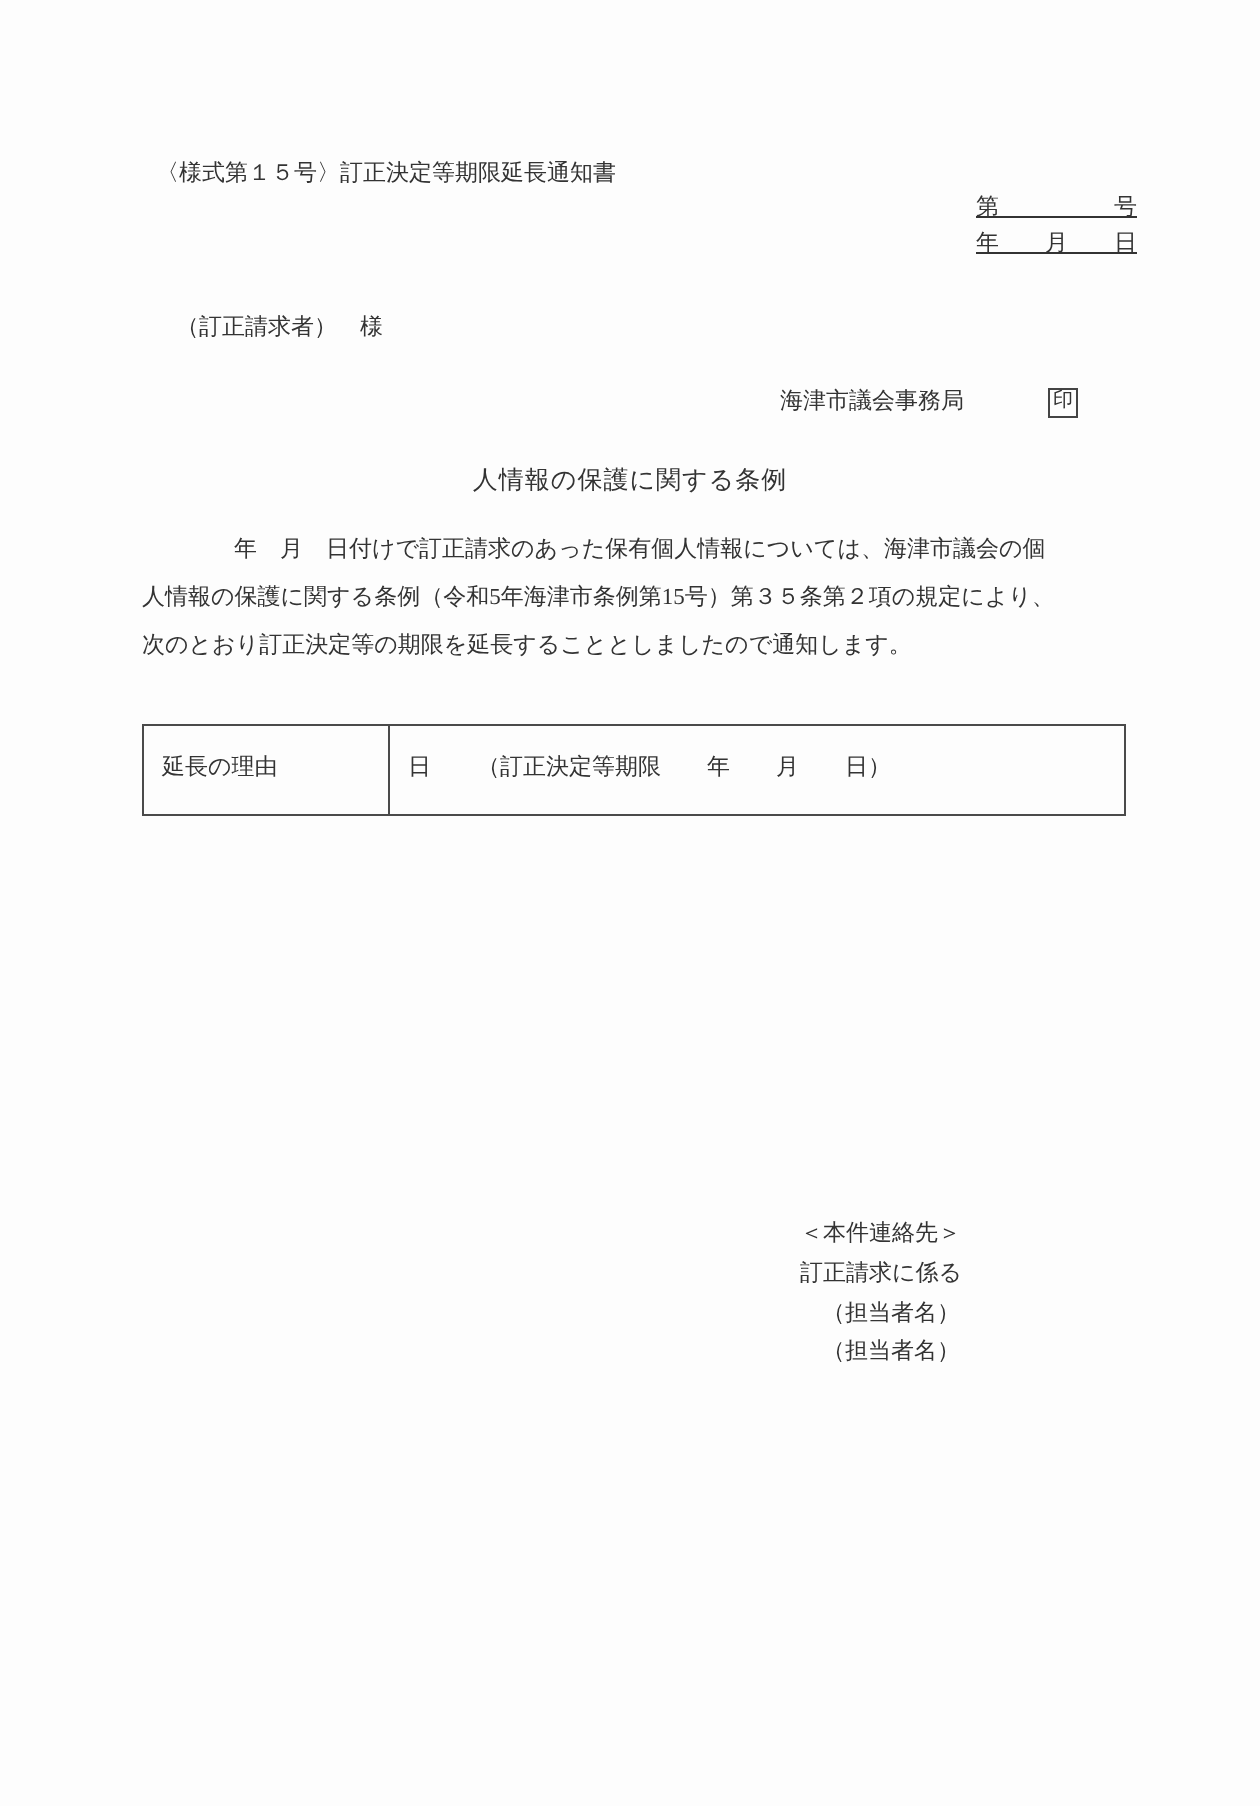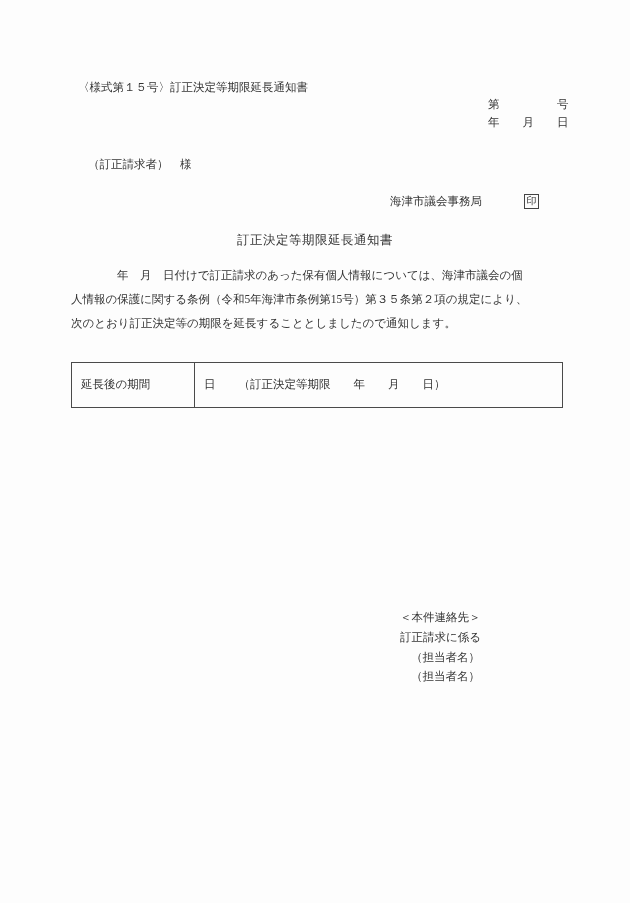--- a/index.html
+++ b/index.html
@@ -42,20 +42,21 @@
     top: 96px;
     width: 185px;
     font-size: 11.5px;
   }
   .doc-meta .meta-row {
     display: block;
     text-align: right;
     padding-left: 108px;
     white-space: pre;
     line-height: 1.55;
+    text-decoration: underline;
   }
 
   
   .addressee {
     position: absolute;
     left: 88px;
     top: 155px;
     font-size: 11.5px;
     white-space: pre;
   }
@@ -171,32 +172,32 @@
     <span class="meta-row">年　　月　　日</span>
   </div>
 
   <div class="addressee">（訂正請求者）　様</div>
 
   <div class="issuer">
     <span class="issuer-name">海津市議会事務局</span>
     <span class="seal-box">印</span>
   </div>
 
-  <div class="doc-title">訂正決定等期限延長通知書</div>
+  <div class="doc-title">人情報の保護に関する条例</div>
 
   <div class="body-text">
     <span class="p-line indent">年　月　日付けで訂正請求のあった保有個人情報については、海津市議会の個</span>
     <span class="p-line">人情報の保護に関する条例（令和5年海津市条例第15号）第３５条第２項の規定により、</span>
     <span class="p-line">次のとおり訂正決定等の期限を延長することとしましたので通知します。</span>
   </div>
 
   <table class="form-table">
     <tbody>
       <tr class="row-period">
-        <td class="label mid">延長後の期間</td>
+        <td class="label mid">延長の理由</td>
         <td class="value value-indent">日　　（訂正決定等期限　　年　　月　　日）</td>
       </tr>
     </tbody>
   </table>
 
   <div class="contact">
     <span>＜本件連絡先＞</span>
     <span>訂正請求に係る</span>
     <span class="ind1">（担当者名）</span>
     <span class="ind1">（担当者名）</span>

